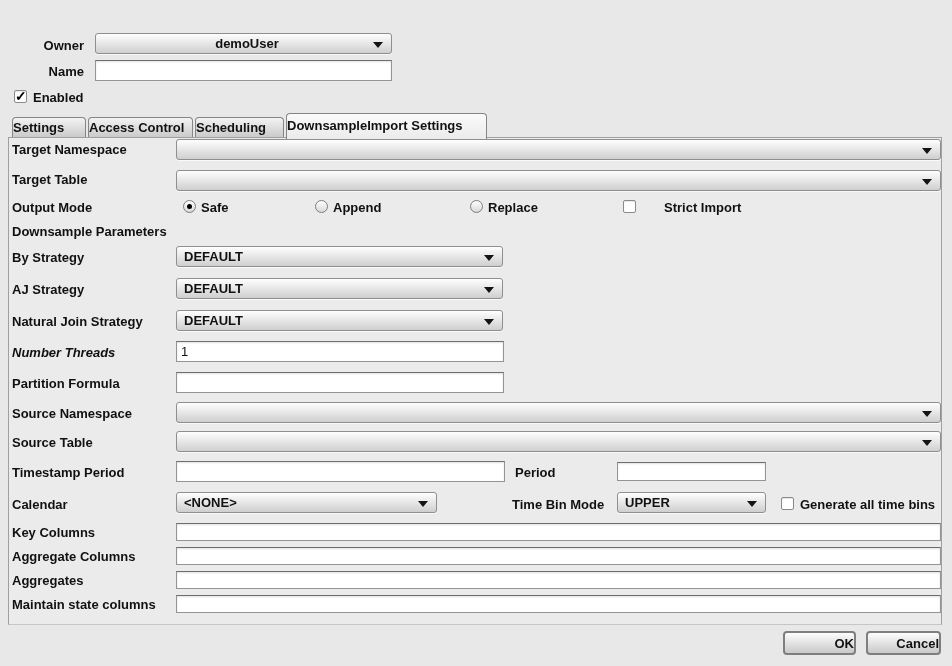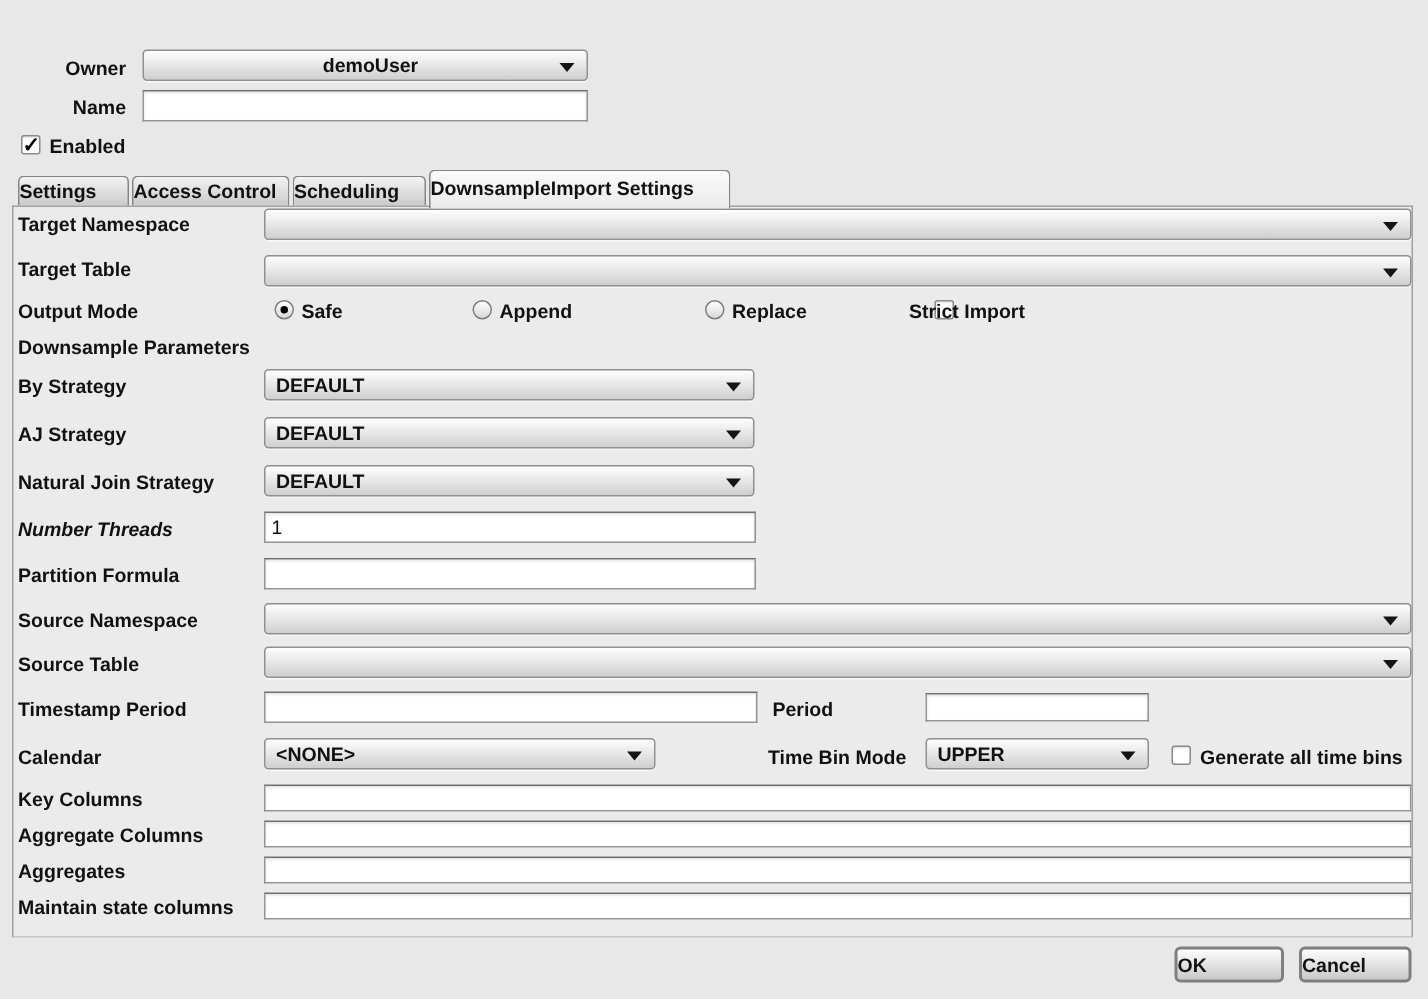--- a/index.html
+++ b/index.html
@@ -97,21 +97,21 @@
   }
   .layer { position: absolute; left: 0; top: 0; z-index: 2; }
 
   
   .btn {
     position: absolute; top: 631px; height: 24px;
     background: linear-gradient(to bottom, #fdfdfd, #c9c9c9);
     border: 2px solid #7f7f7f; border-radius: 4px;
     font-family: "Liberation Sans", sans-serif;
     font-size: 13px; font-weight: bold; color: #111;
-    text-align: left; cursor: default;
+    text-align: right; cursor: default;
   }
 </style>
 </head>
 <body>
 
 <div class="window">
 
 
   <div class="lbl" style="left:0;width:84px;top:38px;text-align:right;">Owner</div>
   <div class="combo" style="left:95px;top:33px;width:297px;text-align:center;">
@@ -147,21 +147,21 @@
     </div>
 
     <div class="lbl" style="left:12px;top:200px;">Output Mode</div>
     <span class="radio selected" style="left:183px;top:200px;"></span>
     <div class="lbl" style="left:201px;top:200px;text-align:center;">Safe</div>
     <span class="radio" style="left:315px;top:200px;"></span>
     <div class="lbl" style="left:333px;top:200px;">Append</div>
     <span class="radio" style="left:470px;top:200px;"></span>
     <div class="lbl" style="left:488px;top:200px;">Replace</div>
     <span class="checkbox" style="left:623px;top:200px;"></span>
-    <div class="lbl" style="left:606px;top:200px;">Strict Import</div>
+    <div class="lbl" style="left:664px;top:200px;">Strict Import</div>
 
     <div class="lbl" style="left:12px;top:224px;text-align:center;">Downsample Parameters</div>
 
     <div class="lbl" style="left:12px;top:250px;">By Strategy</div>
     <div class="combo" style="left:176px;top:246px;width:327px;">
       <span>DEFAULT</span>
       <span class="arrow"></span>
     </div>
 
     <div class="lbl" style="left:12px;top:282px;">AJ Strategy</div>

